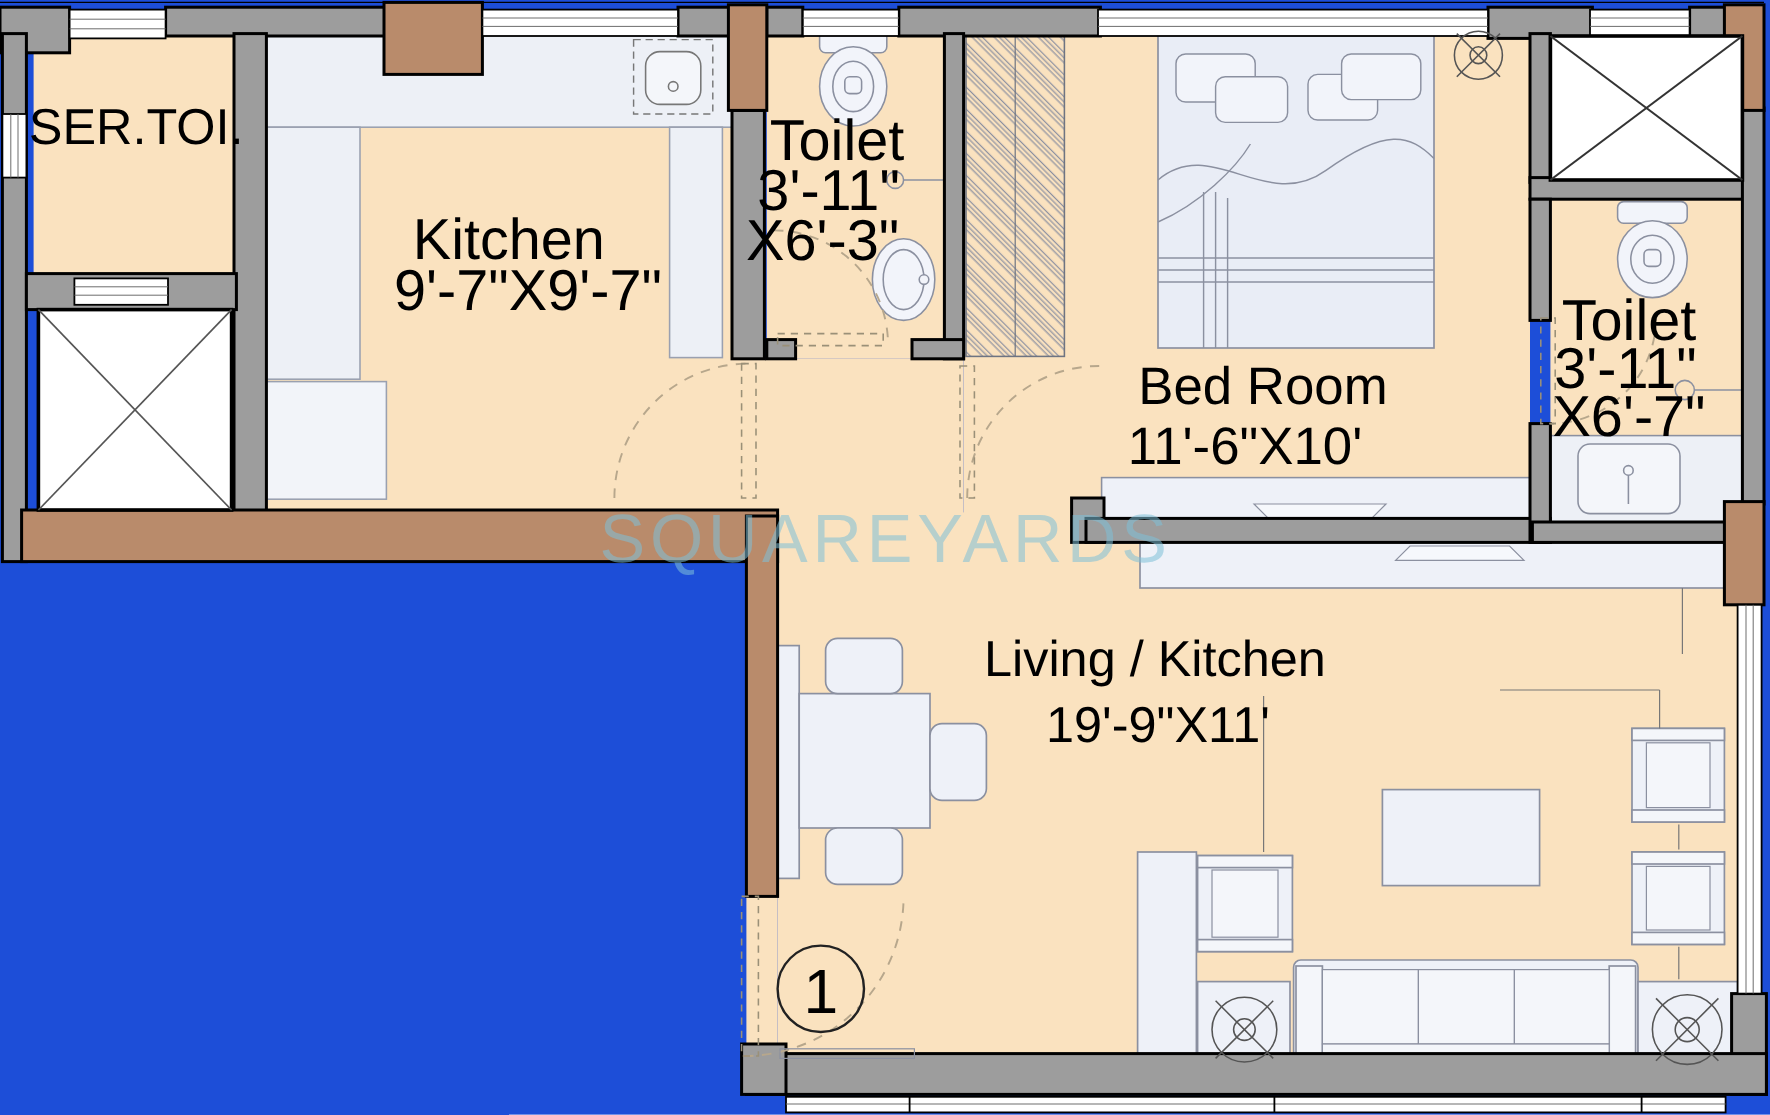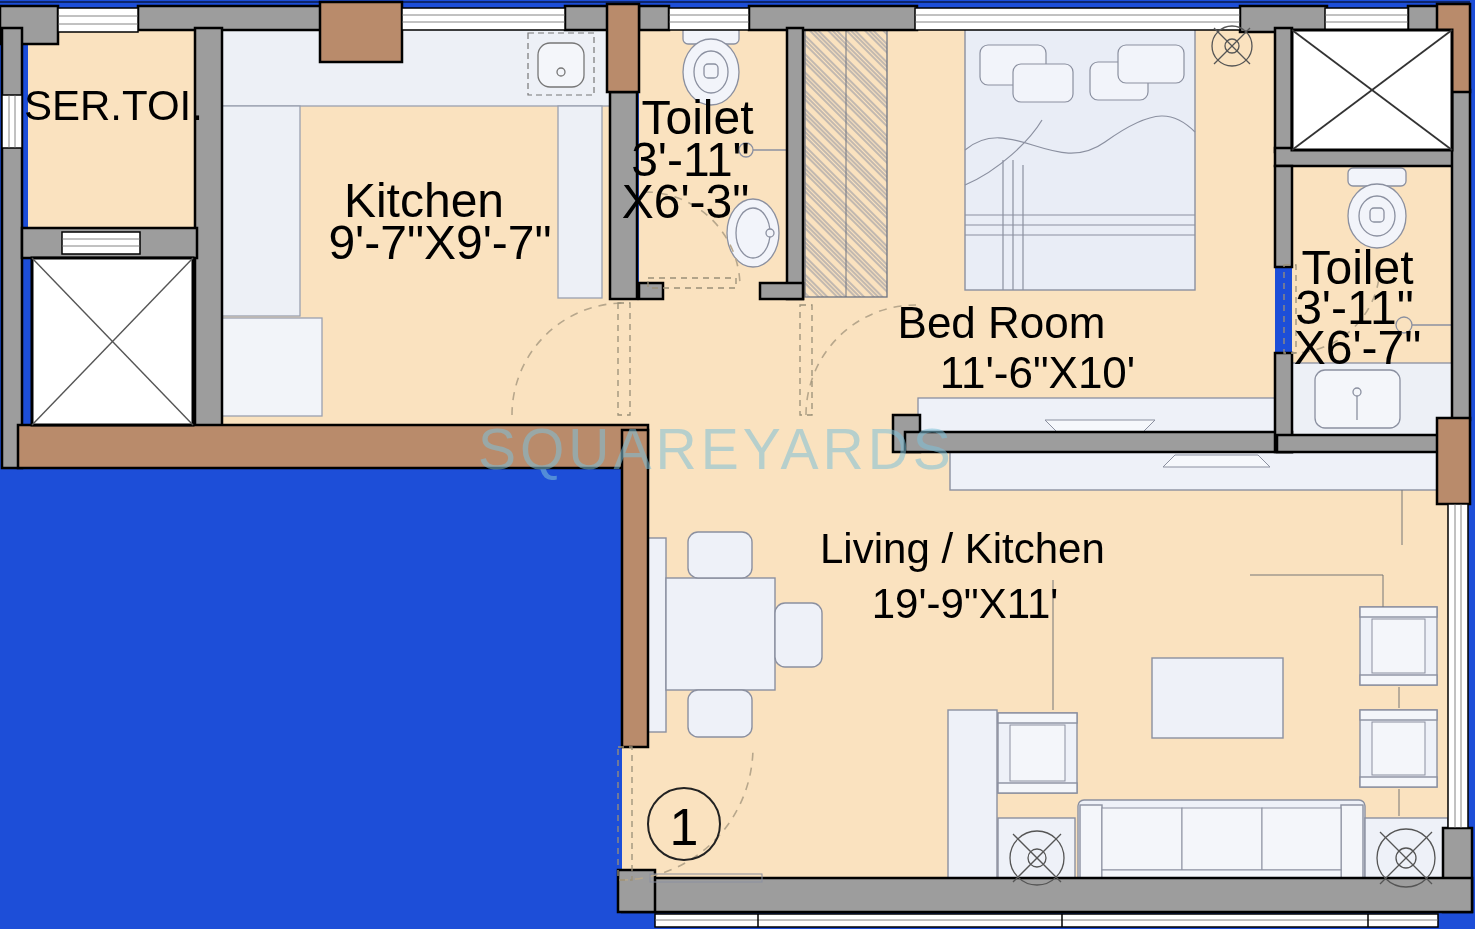--- a/index.html
+++ b/index.html
@@ -3,21 +3,21 @@
 <meta charset="utf-8">
 <style>
   html,body{margin:0;padding:0;background:#ffffff;}
   .plan{position:relative;width:1475px;height:929px;background:#1d4ed8;overflow:hidden;
         font-family:"Liberation Sans", sans-serif;}
   .plan svg{position:absolute;left:0;top:0;}
   .lbl{position:absolute;color:#000;line-height:1.05;text-align:center;white-space:nowrap;
        font-family:"Liberation Sans", sans-serif;}
   .fs40{font-size:48px;} .fs42{font-size:42px;} .fs44{font-size:44px;}
   .watermark{position:absolute;left:478px;top:416px;width:520px;font-size:57px;letter-spacing:4px;
-       color:#7fc0d8;opacity:0.55;font-family:"Liberation Sans", sans-serif;text-align:left;}
+       color:#7fc0d8;opacity:0.55;font-family:"Liberation Sans", sans-serif;text-align:center;}
   .unitnum{position:absolute;left:654px;top:797px;width:60px;font-size:52px;text-align:center;color:#000;}
 </style>
 </head>
 <body>
 
 <div class="plan">
 <svg width="1475" height="929" viewBox="0 0 1475 929">
 
   <defs>
     <pattern id="hatch" patternUnits="userSpaceOnUse" width="13" height="13" patternTransform="rotate(45)">
@@ -272,21 +272,21 @@
 
   <div class="lbl fs42" style="left:24px;top:84px;width:178px;">SER.TOI.</div>
 
   <div class="lbl fs40" style="left:324px;top:165px;width:200px;margin-top:11px;">Kitchen</div>
   <div class="lbl fs40" style="left:320px;top:218px;width:240px;">9'-7"X9'-7"</div>
 
   <div class="lbl fs40" style="left:625px;top:93px;width:145px;">Toilet</div>
   <div class="lbl fs40" style="left:618px;top:135px;width:145px;">3'-11"</div>
   <div class="lbl fs40" style="left:613px;top:177px;width:145px;">X6'-3"</div>
 
-  <div class="lbl fs44" style="left:894px;top:300px;width:215px;">Bed Room</div>
+  <div class="lbl fs44" style="left:945px;top:300px;width:215px;">Bed Room</div>
   <div class="lbl fs44" style="left:930px;top:350px;width:215px;">11'-6"X10'</div>
 
   <div class="lbl fs40" style="left:1285px;top:243px;width:145px;">Toilet</div>
   <div class="lbl fs40" style="left:1282px;top:283px;width:145px;">3'-11"</div>
   <div class="lbl fs40" style="left:1285px;top:323px;width:145px;">X6'-7"</div>
 
   <div class="lbl fs42" style="left:820px;top:527px;width:280px;">Living / Kitchen</div>
   <div class="lbl fs42" style="left:845px;top:582px;width:240px;">19'-9"X11'</div>
 
   <div class="unitnum">1</div>

